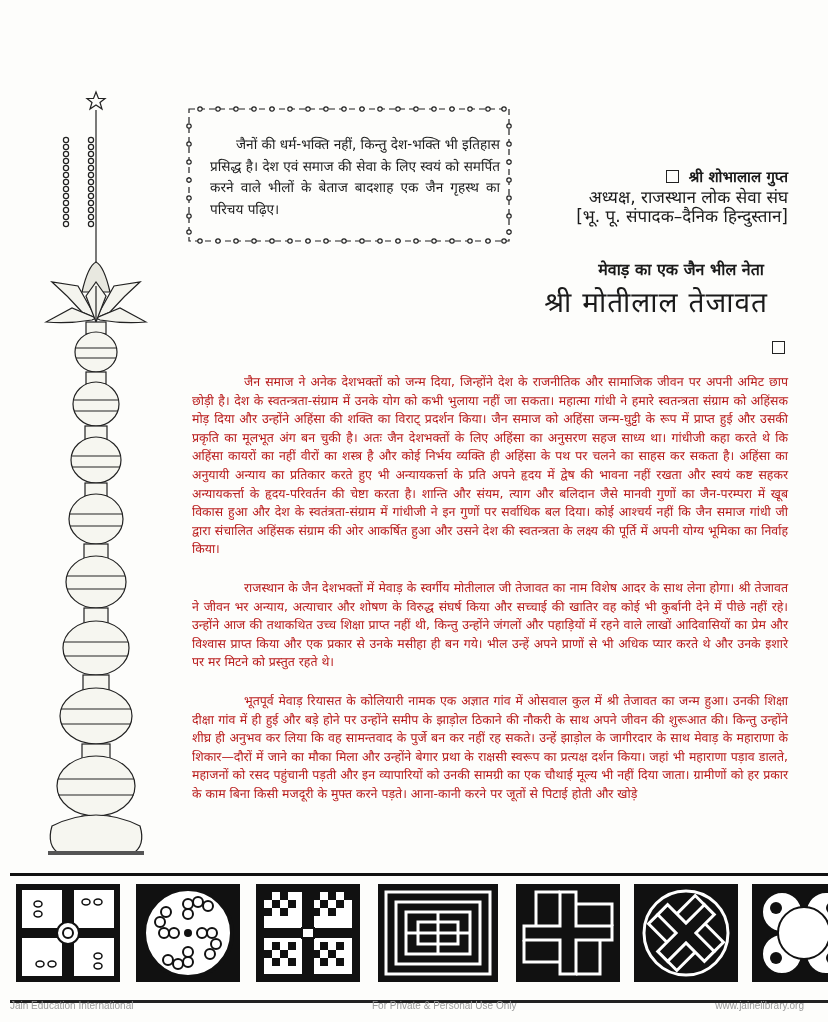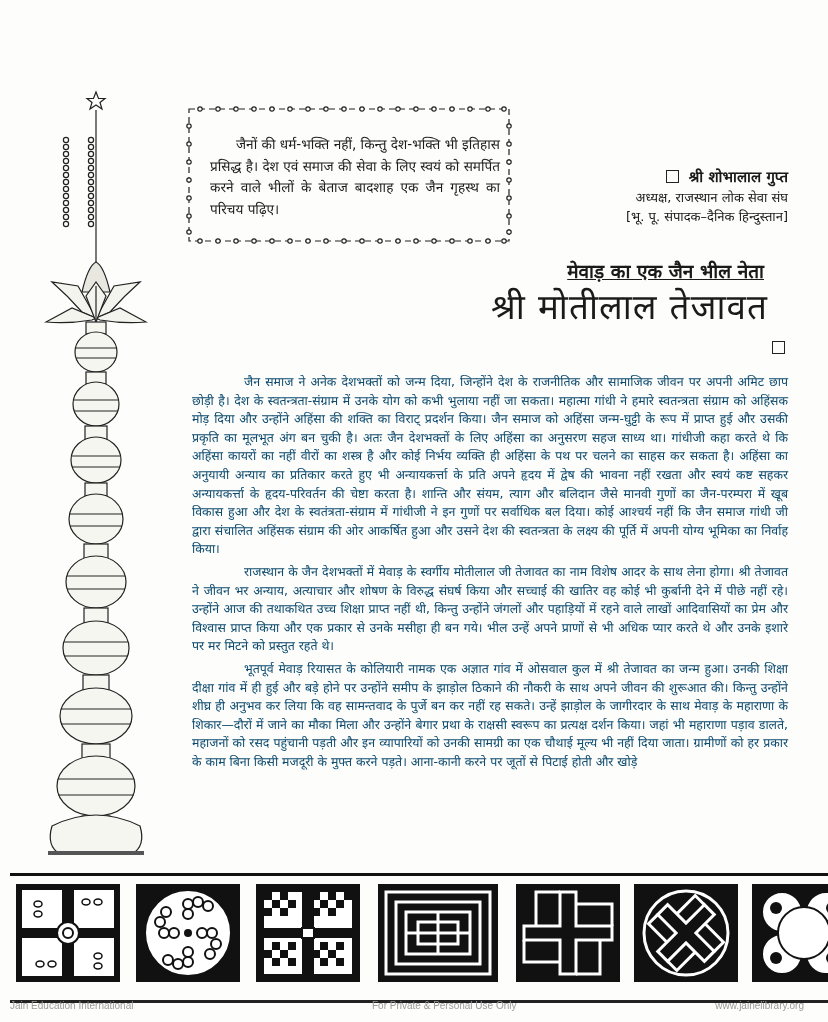--- a/index.html
+++ b/index.html
@@ -22,36 +22,36 @@
       text-indent: 26px; color: #1c1c1c;
     }
 
     
     #author { right: 40px; top: 122px; text-align: right; margin-top: 44px; }
     #author .name { font-size: 15px; font-weight: bold; line-height: 22px; }
     #author .name .box {
       display: inline-block; width: 11px; height: 11px; border: 1.4px solid #222;
       margin-right: 10px; vertical-align: -1px;
     }
-    #author .line { font-size: 13px; line-height: 19px; }
-
-    
-    #kicker { right: 64px; top: 258px; font-size: 19px; font-weight: bold; text-decoration: underline; }
-    #title { right: 60px; top: 282px; font-size: 35px; letter-spacing: 1px; }
+    #author .line { font-size: 17px; line-height: 19px; }
+
+    
+    #kicker { right: 64px; top: 258px; font-size: 16px; font-weight: bold; }
+    #title { right: 60px; top: 282px; font-size: 28px; letter-spacing: 1px; }
     #title-marker {
       left: 772px; top: 341px; width: 11px; height: 11px; border: 1.4px solid #222;
     }
 
     
     #body { left: 192px; top: 373px; width: 596px; }
     #body p {
       margin: 0 0 2px 0; font-size: 12.4px; line-height: 18.6px;
-      text-align: justify; text-indent: 52px; color: #0c4a6e;
-    }
-    #body p + p { margin-top: 4px; }
+      text-align: justify; text-indent: 52px; color: #b91c1c;
+    }
+    #body p + p { margin-top: 20px; }
 
     
     #band-top-rule { left: 10px; top: 873px; width: 818px; height: 3px; background: #111; }
     #band { left: 16px; top: 884px; width: 812px; height: 96px; }
     .tile { position: absolute; top: 0; width: 104px; height: 98px; background: #111; overflow: hidden; }
     .tile svg { display: block; }
     #band-bottom-rule { left: 10px; top: 1000px; width: 818px; height: 3px; background: #222; }
 
     
     .footer-txt { top: 1000px; font-size: 10px; color: #9a9a9a; font-family: "Liberation Sans", sans-serif; }

